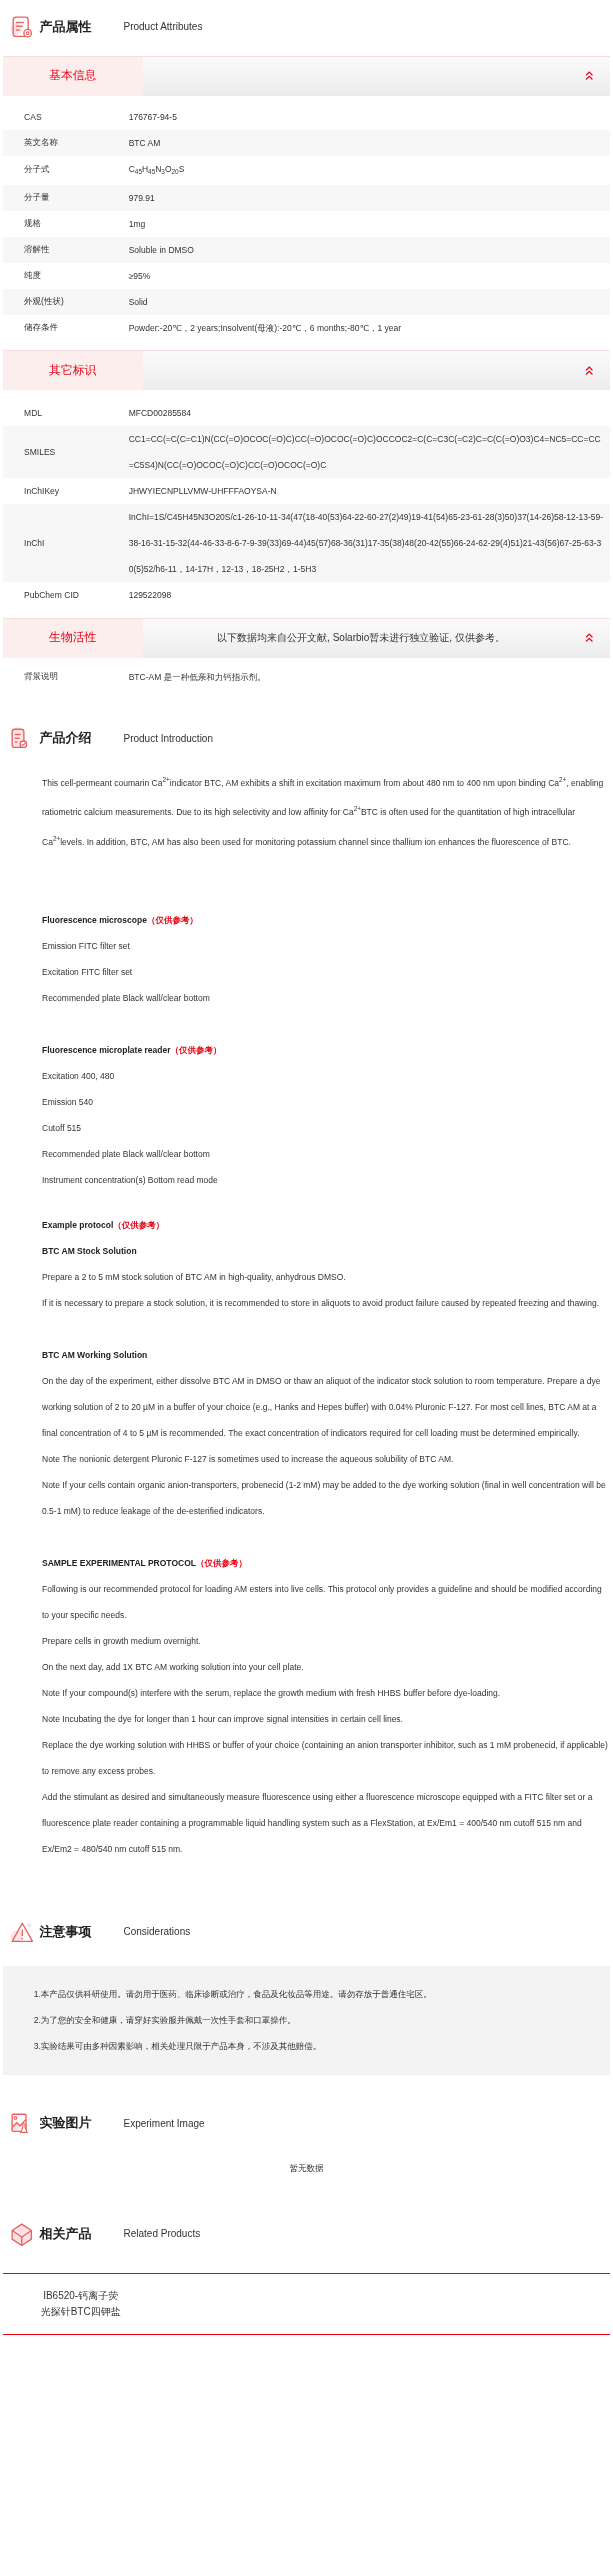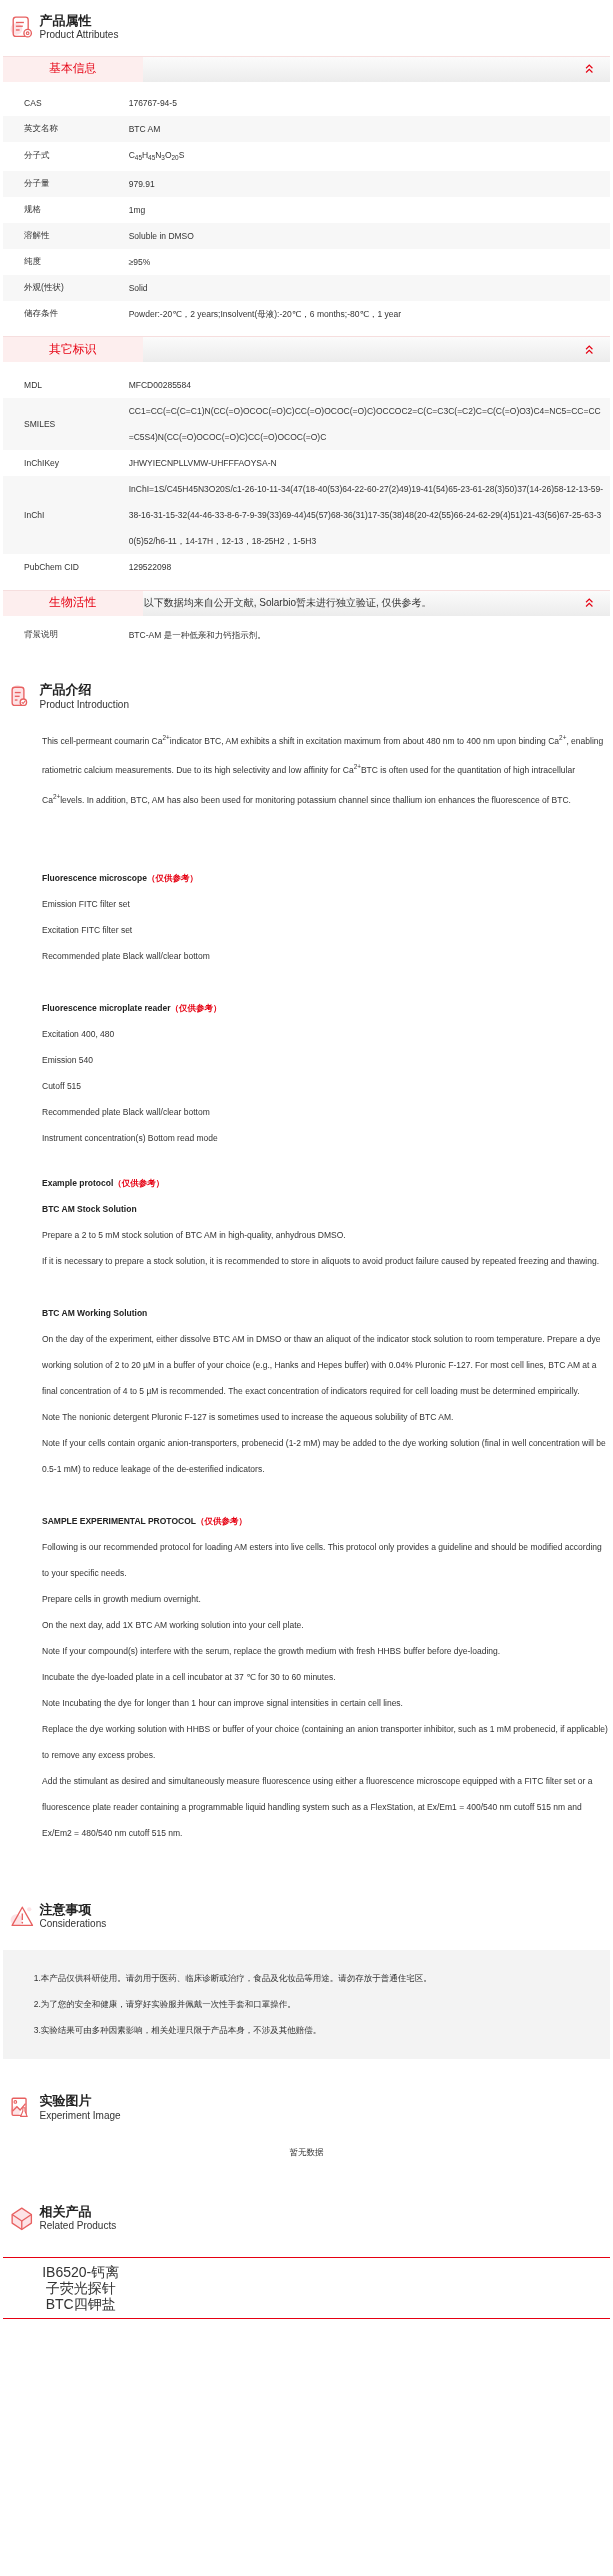--- a/index.html
+++ b/index.html
@@ -16,31 +16,32 @@
     padding: 9.6px 0 0 9.6px;
     height: 45px;
   }
   .section-head .icon {
     width: 24.6px; height: 24.6px;
     margin-right: 5.3px;
     position: relative;
     flex-shrink: 0;
   }
   .section-head .icon svg { width: 24.6px; height: 24.6px; }
-  .section-head .titles { display: flex; flex-direction: column; line-height: 1.1; }
+  .section-head .titles { display: flex; flex-direction: row; line-height: 1.1; gap: 32px; }
   .section-head .zh { font-size: 13px; font-weight: bold; color: #222; }
   .section-head .en { font-size: 10px; color: #333; margin-top: 1.1px; }
 
   .bar {
     margin: 10.7px 2.7px 0 2.7px;
-    height: 26px;
+    height: 40px;
     display: flex;
     align-items: center;
     border-top: 0.5px solid #f6dede;
     background: linear-gradient(#fbfbfb, #ececec);
+    text-align: center;
   }
   .bar .tab {
     width: 140px; height: 100%;
     background: #fdeeee;
     color: #e60012;
     font-size: 11.8px;
     display: flex; align-items: center; justify-content: center;
   }
   .bar .note { flex: 1; padding-left: 1.1px; font-size: 10px; color: #333; }
   .bar .collapse {
@@ -77,21 +78,21 @@
     margin: 16px 2.7px 0 2.7px;
     border-top: 1.6px solid #e60012;
     border-bottom: 1.6px solid #e60012;
     height: 62px;
     display: flex; align-items: center;
   }
   .related .item {
     margin-left: 38px;
     width: 80px;
     text-align: center;
-    font-size: 14px;
+    font-size: 10px;
     line-height: 16px;
     color: #333;
     cursor: pointer;
   }
 </style>
 </head>
 <body>
 
 <div class="section-head">
   <span class="icon">
@@ -271,21 +272,20 @@
   <p>Note The nonionic detergent Pluronic F-127 is sometimes used to increase the aqueous solubility of BTC AM.</p>
   <p>Note If your cells contain organic anion-transporters, probenecid (1-2 mM) may be added to the dye working solution (final in well concentration will be 0.5-1 mM) to reduce leakage of the de-esterified indicators.</p>
 
   <div class="gap"></div>
 
   <p class="h"><span>SAMPLE EXPERIMENTAL PROTOCOL</span><span class="red">（仅供参考）</span></p>
   <p>Following is our recommended protocol for loading AM esters into live cells. This protocol only provides a guideline and should be modified according to your specific needs.</p>
   <p>Prepare cells in growth medium overnight.</p>
   <p>On the next day, add 1X BTC AM working solution into your cell plate.</p>
   <p>Note If your compound(s) interfere with the serum, replace the growth medium with fresh HHBS buffer before dye-loading.</p>
-  <p>Incubate the dye-loaded plate in a cell incubator at 37 ℃ for 30 to 60 minutes.</p>
   <p>Note Incubating the dye for longer than 1 hour can improve signal intensities in certain cell lines.</p>
   <p>Replace the dye working solution with HHBS or buffer of your choice (containing an anion transporter inhibitor, such as 1 mM probenecid, if applicable) to remove any excess probes.</p>
   <p>Add the stimulant as desired and simultaneously measure fluorescence using either a fluorescence microscope equipped with a FITC filter set or a fluorescence plate reader containing a programmable liquid handling system such as a FlexStation, at Ex/Em1 = 400/540 nm cutoff 515 nm and Ex/Em2 = 480/540 nm cutoff 515 nm.</p>
 </div>
 
 <div class="section-head" style="margin-top:43px;">
   <span class="icon">
     <svg viewBox="0 0 46 46">
       <circle cx="12" cy="30" r="11" fill="#fde3e6"></circle>
       <circle cx="36" cy="10" r="4" fill="#fde3e6"></circle>

